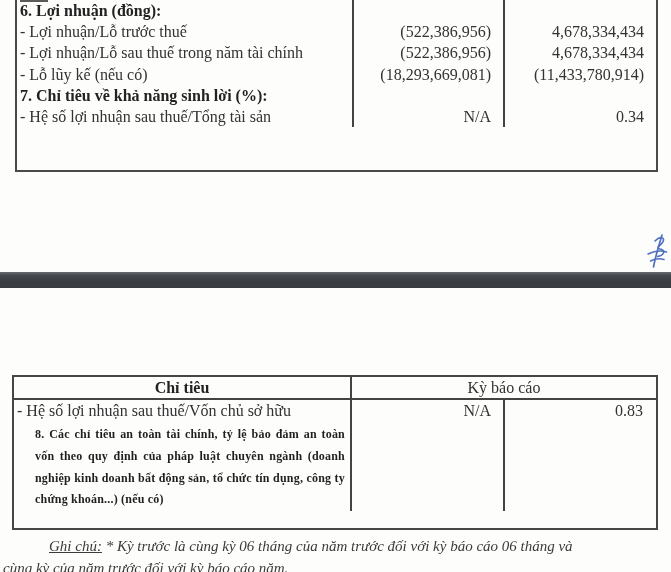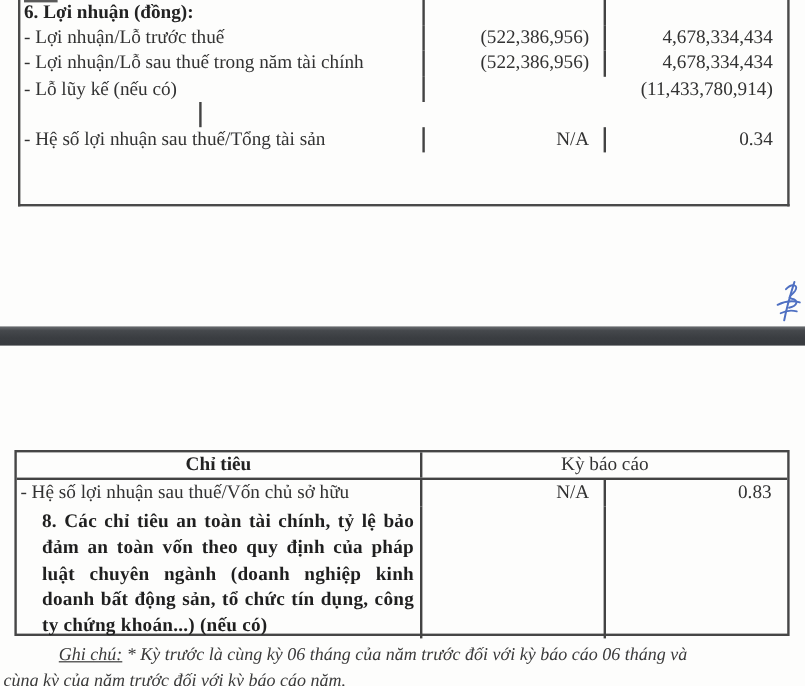--- a/index.html
+++ b/index.html
@@ -53,21 +53,21 @@
   .bottom-table .t-row{display:flex;align-items:stretch;}
   .bottom-table .c1{width:338px;padding:0 5px 0 3px;border-right:2px solid #434343;}
   .bottom-table .c2{width:153px;padding:0 12px 0 2px;border-right:2px solid #434343;}
   .bottom-table .c3{flex:1;padding:0 13px 0 2px;}
   .bottom-table .head{border-bottom:2px solid #434343;min-height:21px;}
   .bottom-table .head .cell{text-align:center;padding:0 2px;}
   .bottom-table .head .c1{font-weight:bold;color:#222;}
   .bottom-table .r1{min-height:22px;}
   .bottom-table .r2 .c1{
     font-weight:bold;color:#1f1f1f;text-align:justify;
-    font-size:16px;line-height:21.6px;padding-top:2px;letter-spacing:0.2px;padding-left:21px;
+    font-size:12px;line-height:21.6px;padding-top:2px;letter-spacing:0.2px;padding-left:21px;
   }
   .bottom-table .r2{flex:1;}
 
   
   .footnote{
     position:absolute;left:3px;top:536px;width:655px;
     font-style:italic;font-size:15px;line-height:21.5px;color:#3a3a3a;
     text-indent:46px;margin:0;
   }
   .footnote .line2{display:block;text-indent:0;}
@@ -91,23 +91,25 @@
       <div class="cell c2 num">(522,386,956)</div>
       <div class="cell c3 num">4,678,334,434</div>
     </div>
     <div class="t-row">
       <div class="cell c1">- Lợi nhuận/Lỗ sau thuế trong năm tài chính</div>
       <div class="cell c2 num">(522,386,956)</div>
       <div class="cell c3 num">4,678,334,434</div>
     </div>
     <div class="t-row">
       <div class="cell c1">- Lỗ lũy kế (nếu có)</div>
+      <div class="cell c2 num">(18,293,669,081)</div>
       <div class="cell c3 num">(11,433,780,914)</div>
     </div>
     <div class="t-row">
+      <div class="cell c1 bold">7. Chỉ tiêu về khả năng sinh lời (%):</div>
       <div class="cell c2 num"></div>
       <div class="cell c3 num"></div>
     </div>
     <div class="t-row">
       <div class="cell c1">- Hệ số lợi nhuận sau thuế/Tổng tài sản</div>
       <div class="cell c2 num">N/A</div>
       <div class="cell c3 num">0.34</div>
     </div>
   </div>
 

